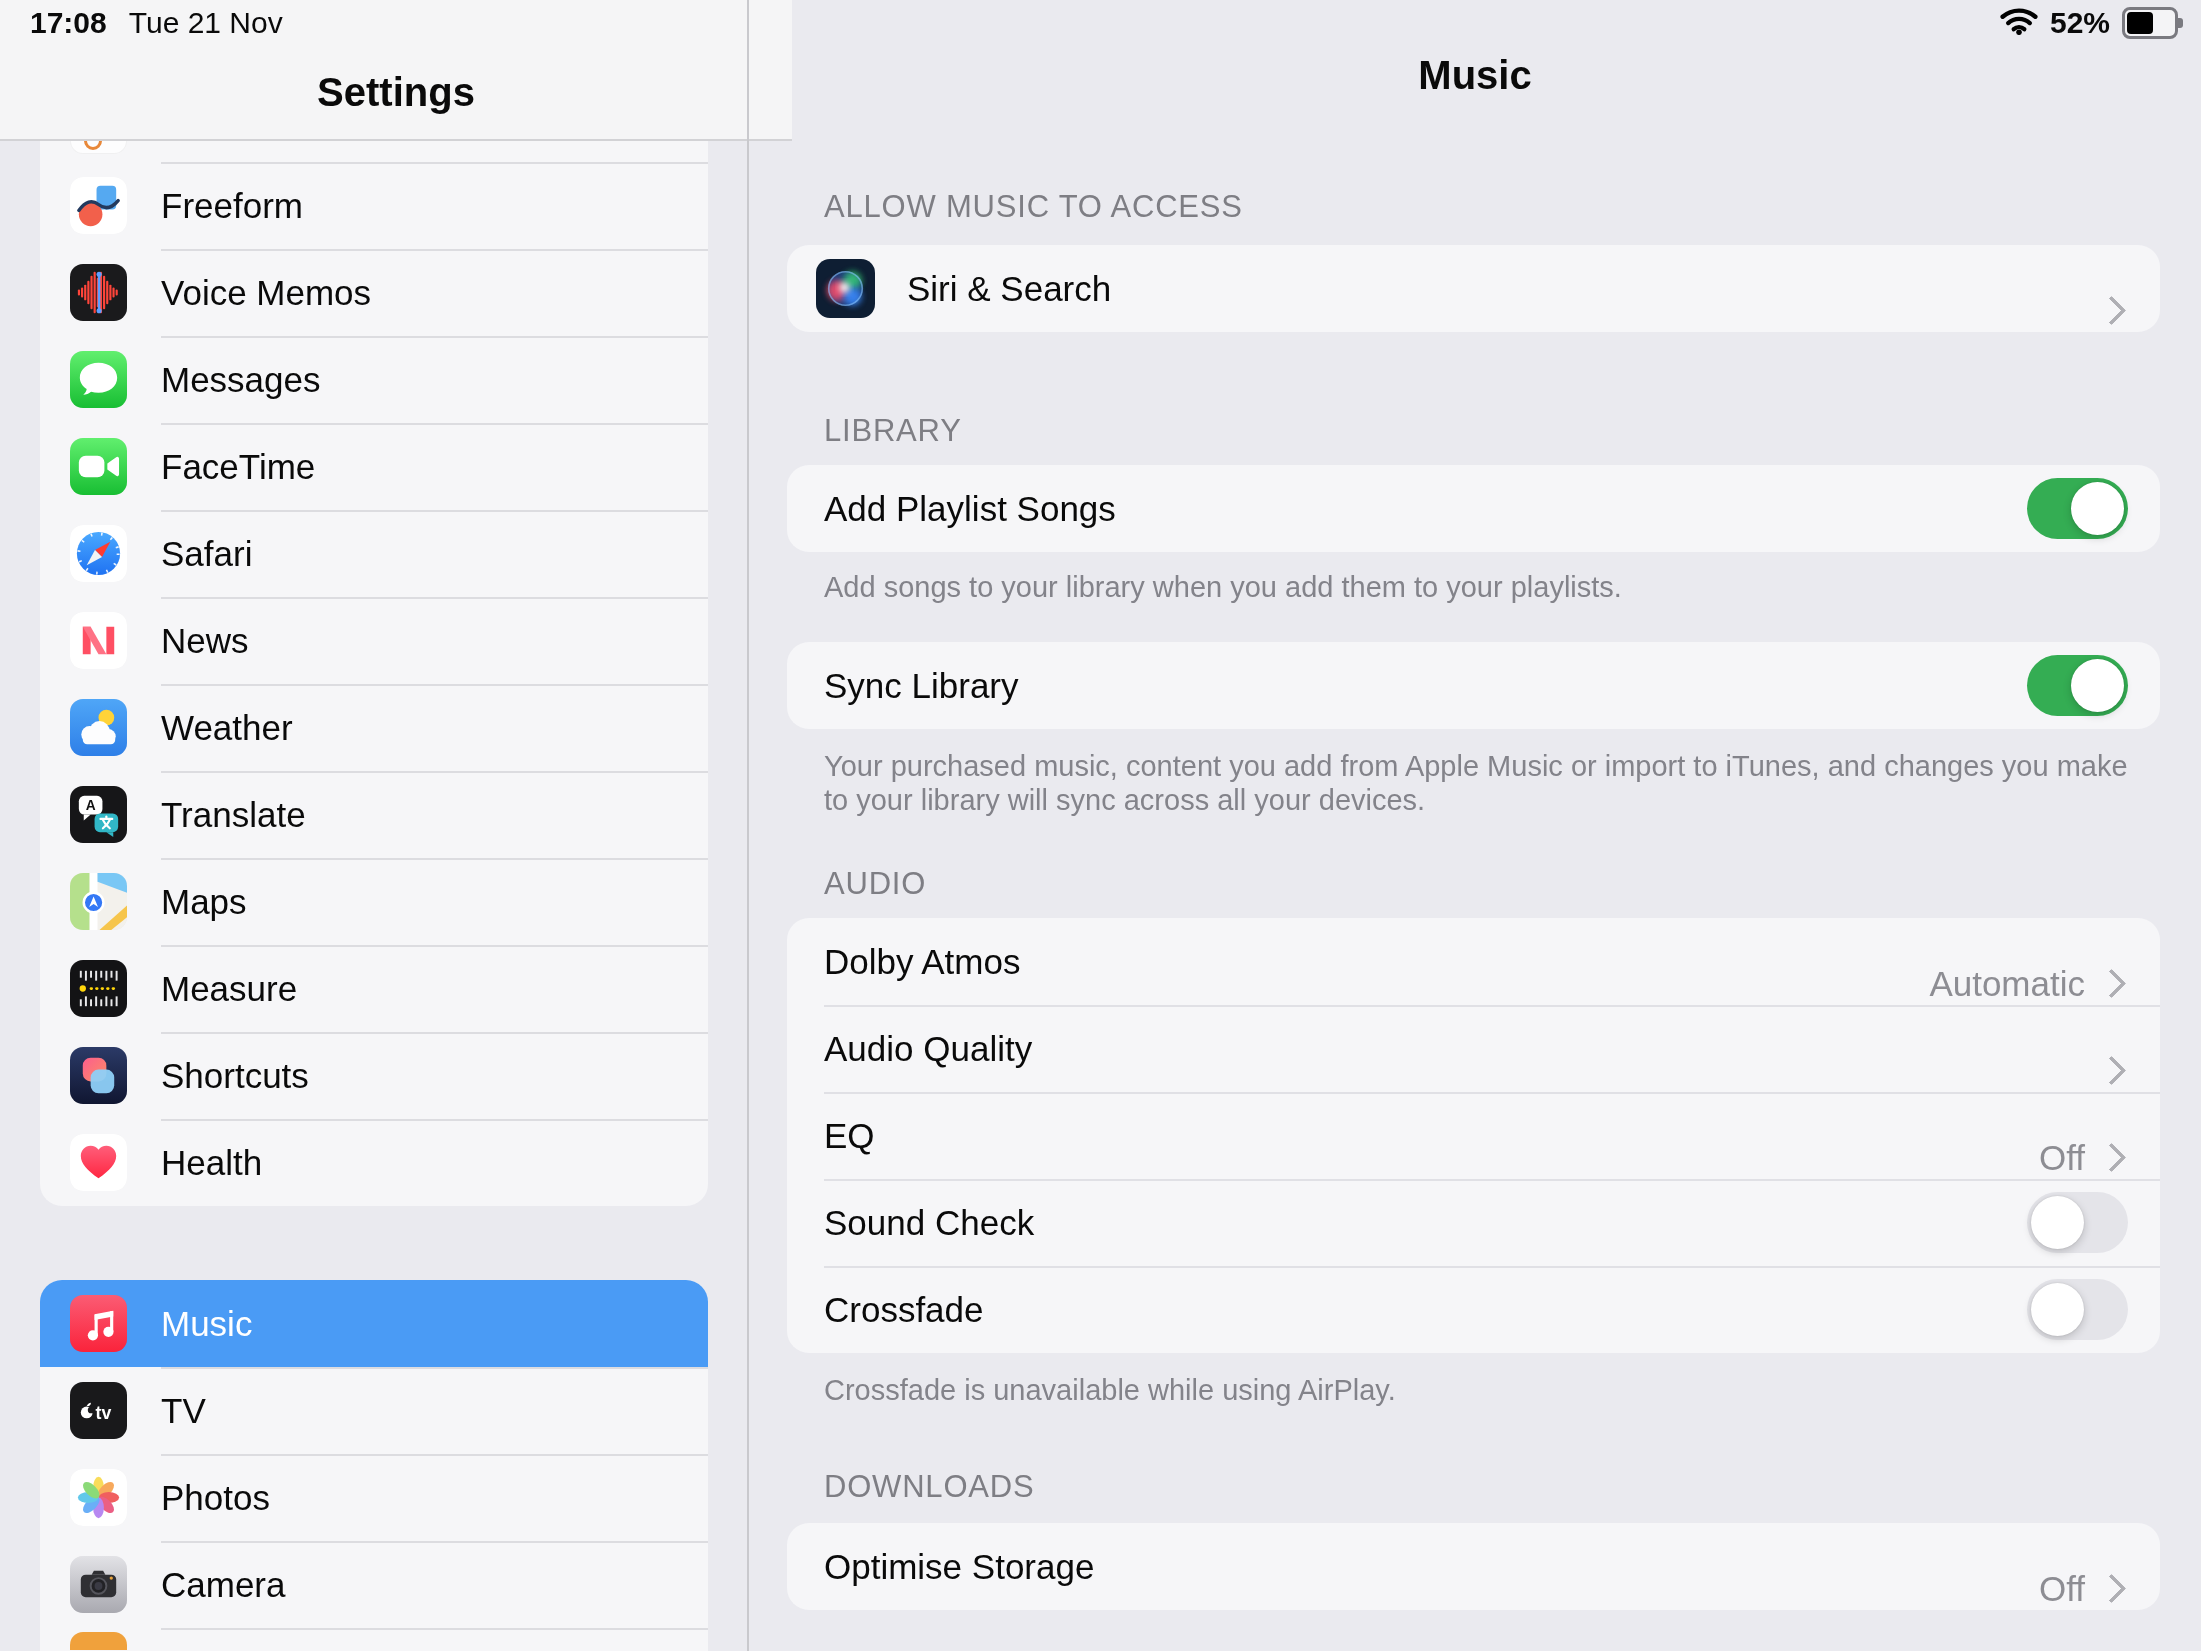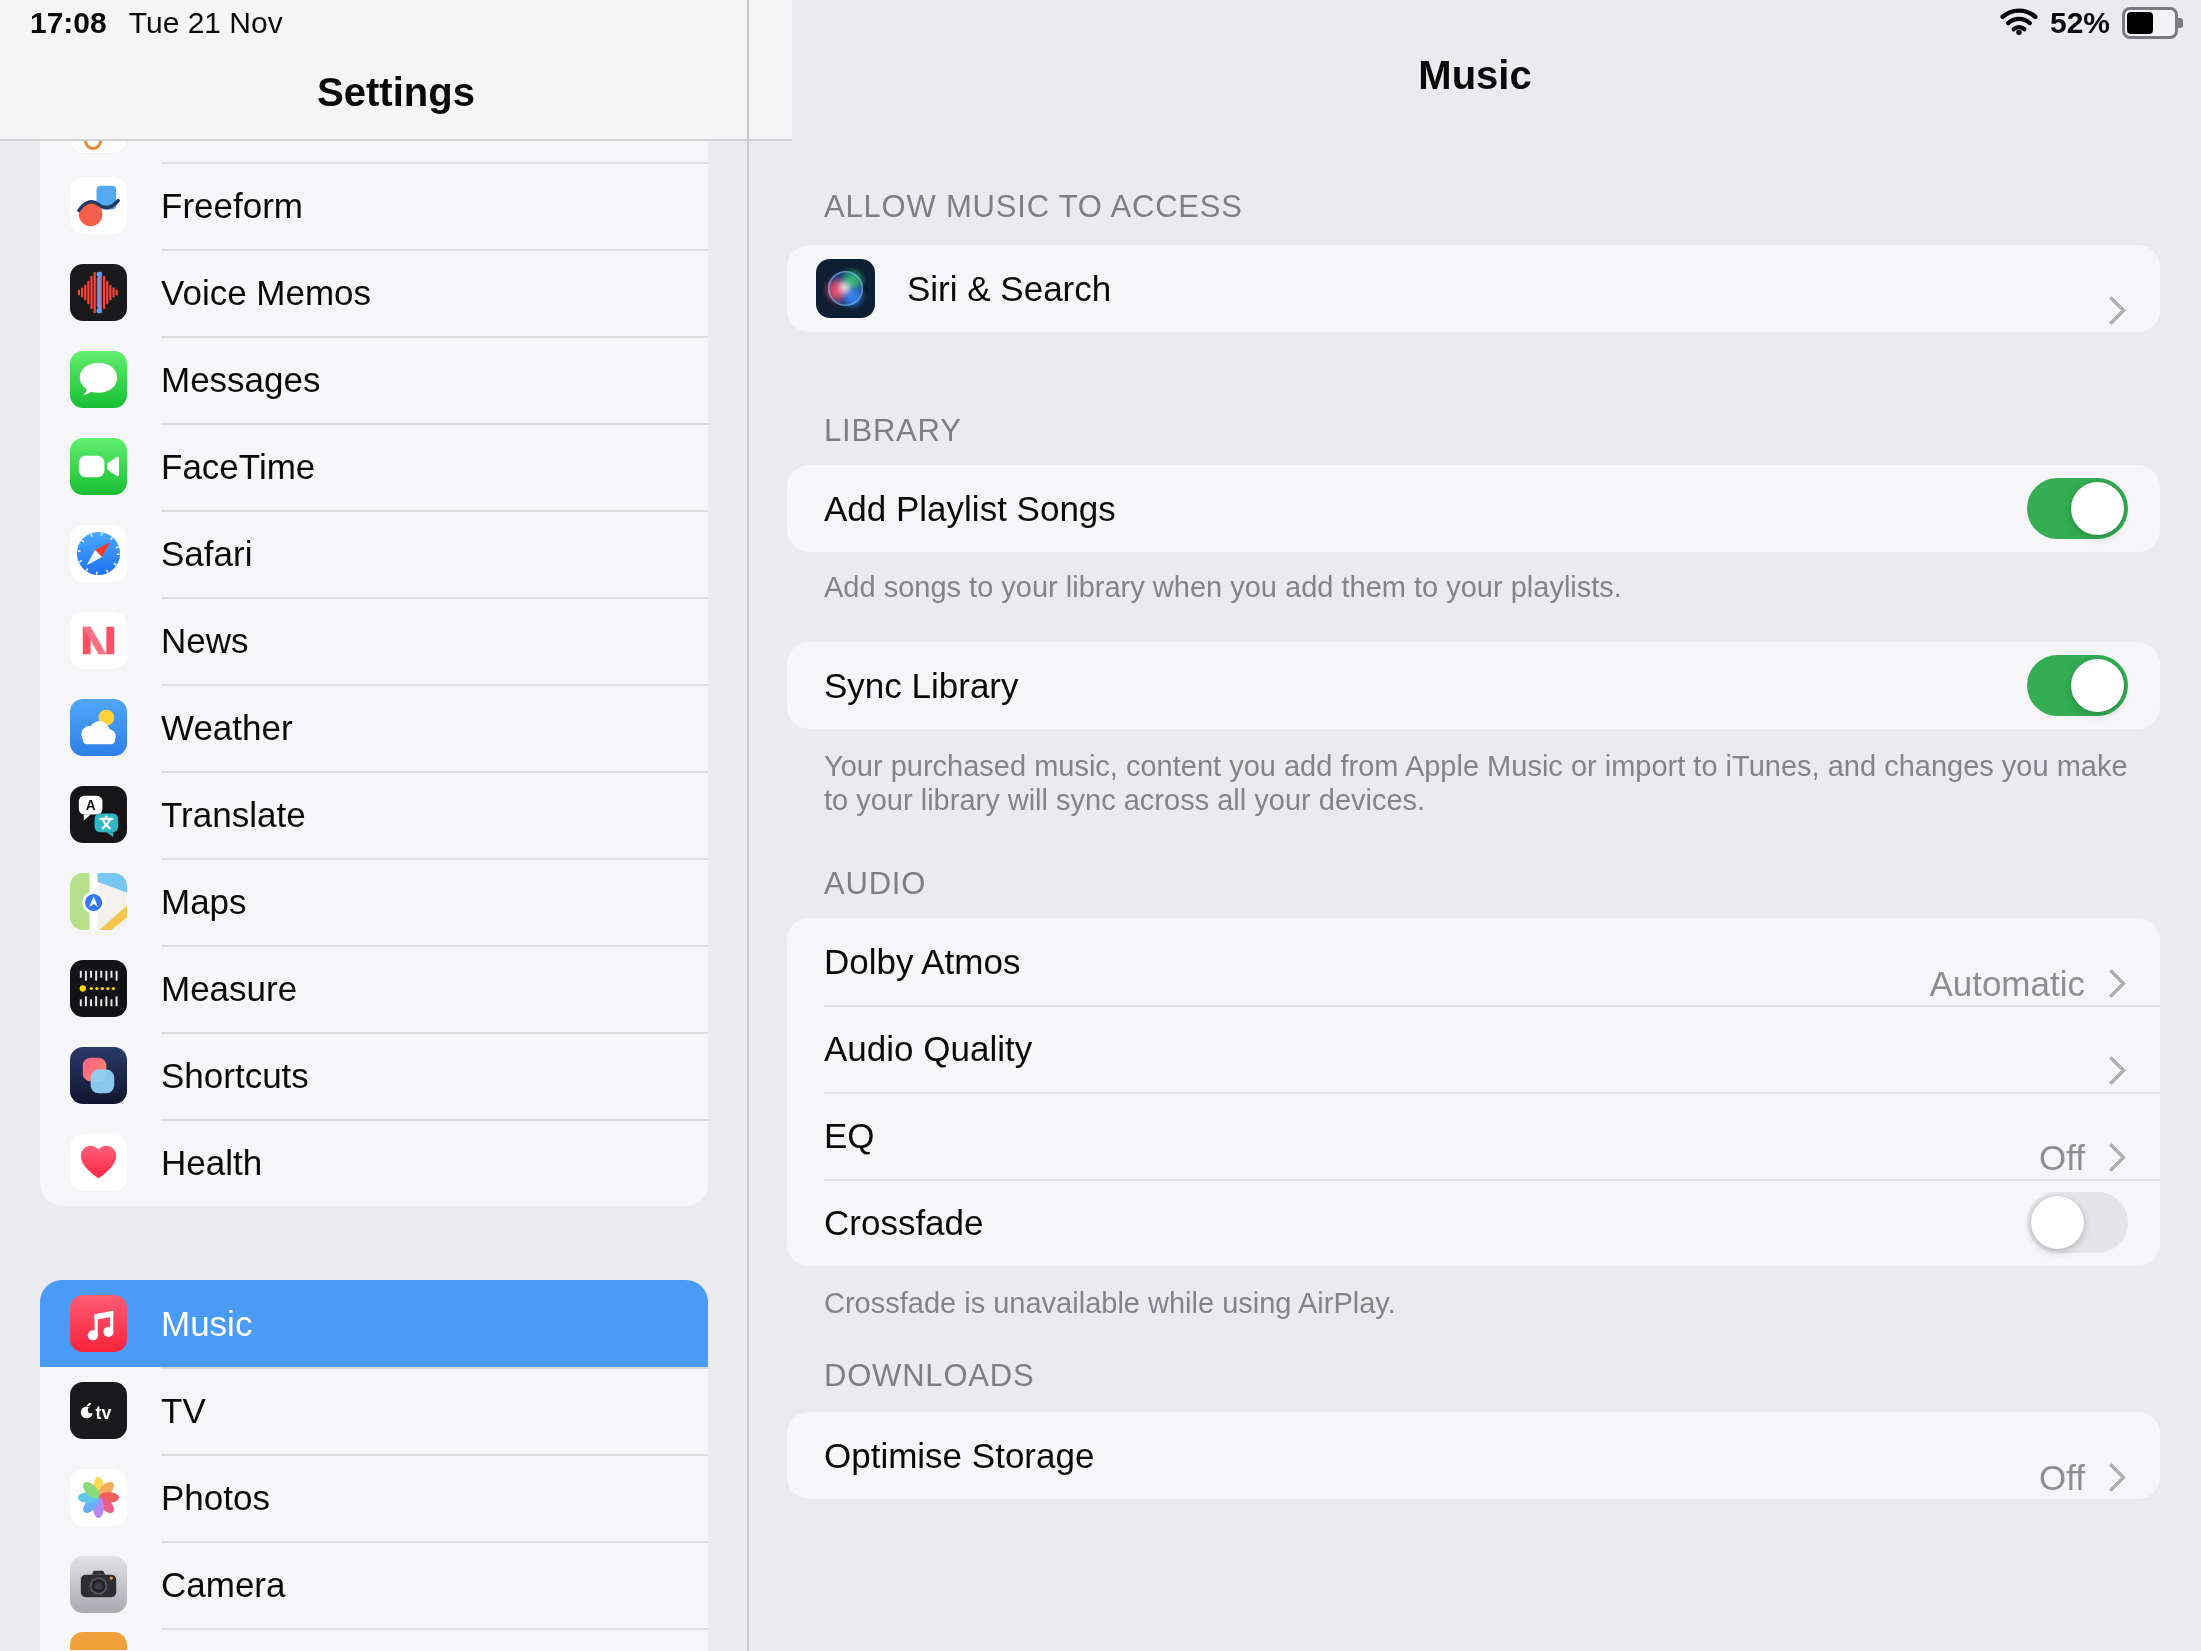--- a/index.html
+++ b/index.html
@@ -37,21 +37,21 @@
   .icon-sliver-top{width:57px;height:22px;border-radius:0 0 13px 13px;background:#FDFDFE;position:relative;margin-bottom:8px;box-shadow:inset 0 0 0 1px rgba(0,0,0,.05);}
   .icon-sliver-top i{position:absolute;left:14px;bottom:4px;width:12px;height:12px;border:3px solid #E8883A;border-radius:50%;display:block;}
   .icon-sliver-bottom{width:57px;height:18px;margin-top:4px;border-radius:13px 13px 0 0;background:#F0A13C;}
 
   
   .panel{position:absolute;left:749px;top:0;width:1452px;height:100%;}
   .panel-title{margin:0;padding-top:53px;text-align:center;font-size:40px;font-weight:700;}
   .p-content{margin-left:38px;width:1373px;}
   .sec-h{margin:0;padding-left:37px;font-size:31px;font-weight:400;color:#7E7E84;letter-spacing:0.8px;text-transform:uppercase;line-height:32px;}
   .sec-f{margin:0;padding-left:37px;font-size:29px;color:#83838A;line-height:34px;max-width:1317px;}
-  .mt-94{margin-top:93px;} .mt-84{margin-top:83px;} .mt-52{margin-top:51px;} .mt-46{margin-top:40px;}
+  .mt-94{margin-top:93px;} .mt-84{margin-top:83px;} .mt-52{margin-top:51px;} .mt-46{margin-top:64px;}
   .mt-38{margin-top:38px;} .mt-22{margin-top:22px;} .mt-20{margin-top:20px;} .mt-18{margin-top:18px;}
   .p-row{position:relative;display:flex;align-items:center;height:87px;padding:0 32px 0 37px;}
   .p-row:not(:first-child)::before{content:"";position:absolute;top:0;left:37px;right:0;height:2px;background:#E0E0E5;}
   .p-row.with-icon{padding-left:29px;}
   .p-label{font-size:35px;color:#0A0A0A;}
   .p-row .app-icon{width:59px;height:59px;border-radius:14px;margin-right:32px;}
   .right-group{margin-left:auto;display:flex;align-items:center;gap:16px;margin-top:44px;}
   .p-value{font-size:35px;color:#8D8D93;}
   .chev{width:17px;height:17px;border-top:4px solid #AFAFB4;border-right:4px solid #AFAFB4;transform:rotate(45deg);border-radius:2px;margin-right:6px;flex:none;}
   .toggle{margin-left:auto;position:relative;width:101px;height:61px;border-radius:31px;flex:none;cursor:pointer;}
@@ -489,20 +489,26 @@
             </span>
         </div>
         <div class="p-row">
           <span class="p-label">EQ</span>
           <span class="right-group">
               <span class="p-value">Off</span>
               <span class="chev"></span>
             </span>
         </div>
         <div class="p-row">
+          <span class="p-label">Sound Check</span>
+          <span class="toggle off">
+              <span class="knob"></span>
+            </span>
+        </div>
+        <div class="p-row">
           <span class="p-label">Crossfade</span>
           <span class="toggle off">
               <span class="knob"></span>
             </span>
         </div>
       </div>
       <p class="sec-f mt-20">Crossfade is unavailable while using AirPlay.</p>
 
       <h2 class="sec-h mt-46">DOWNLOADS</h2>
       <div class="card mt-20">

